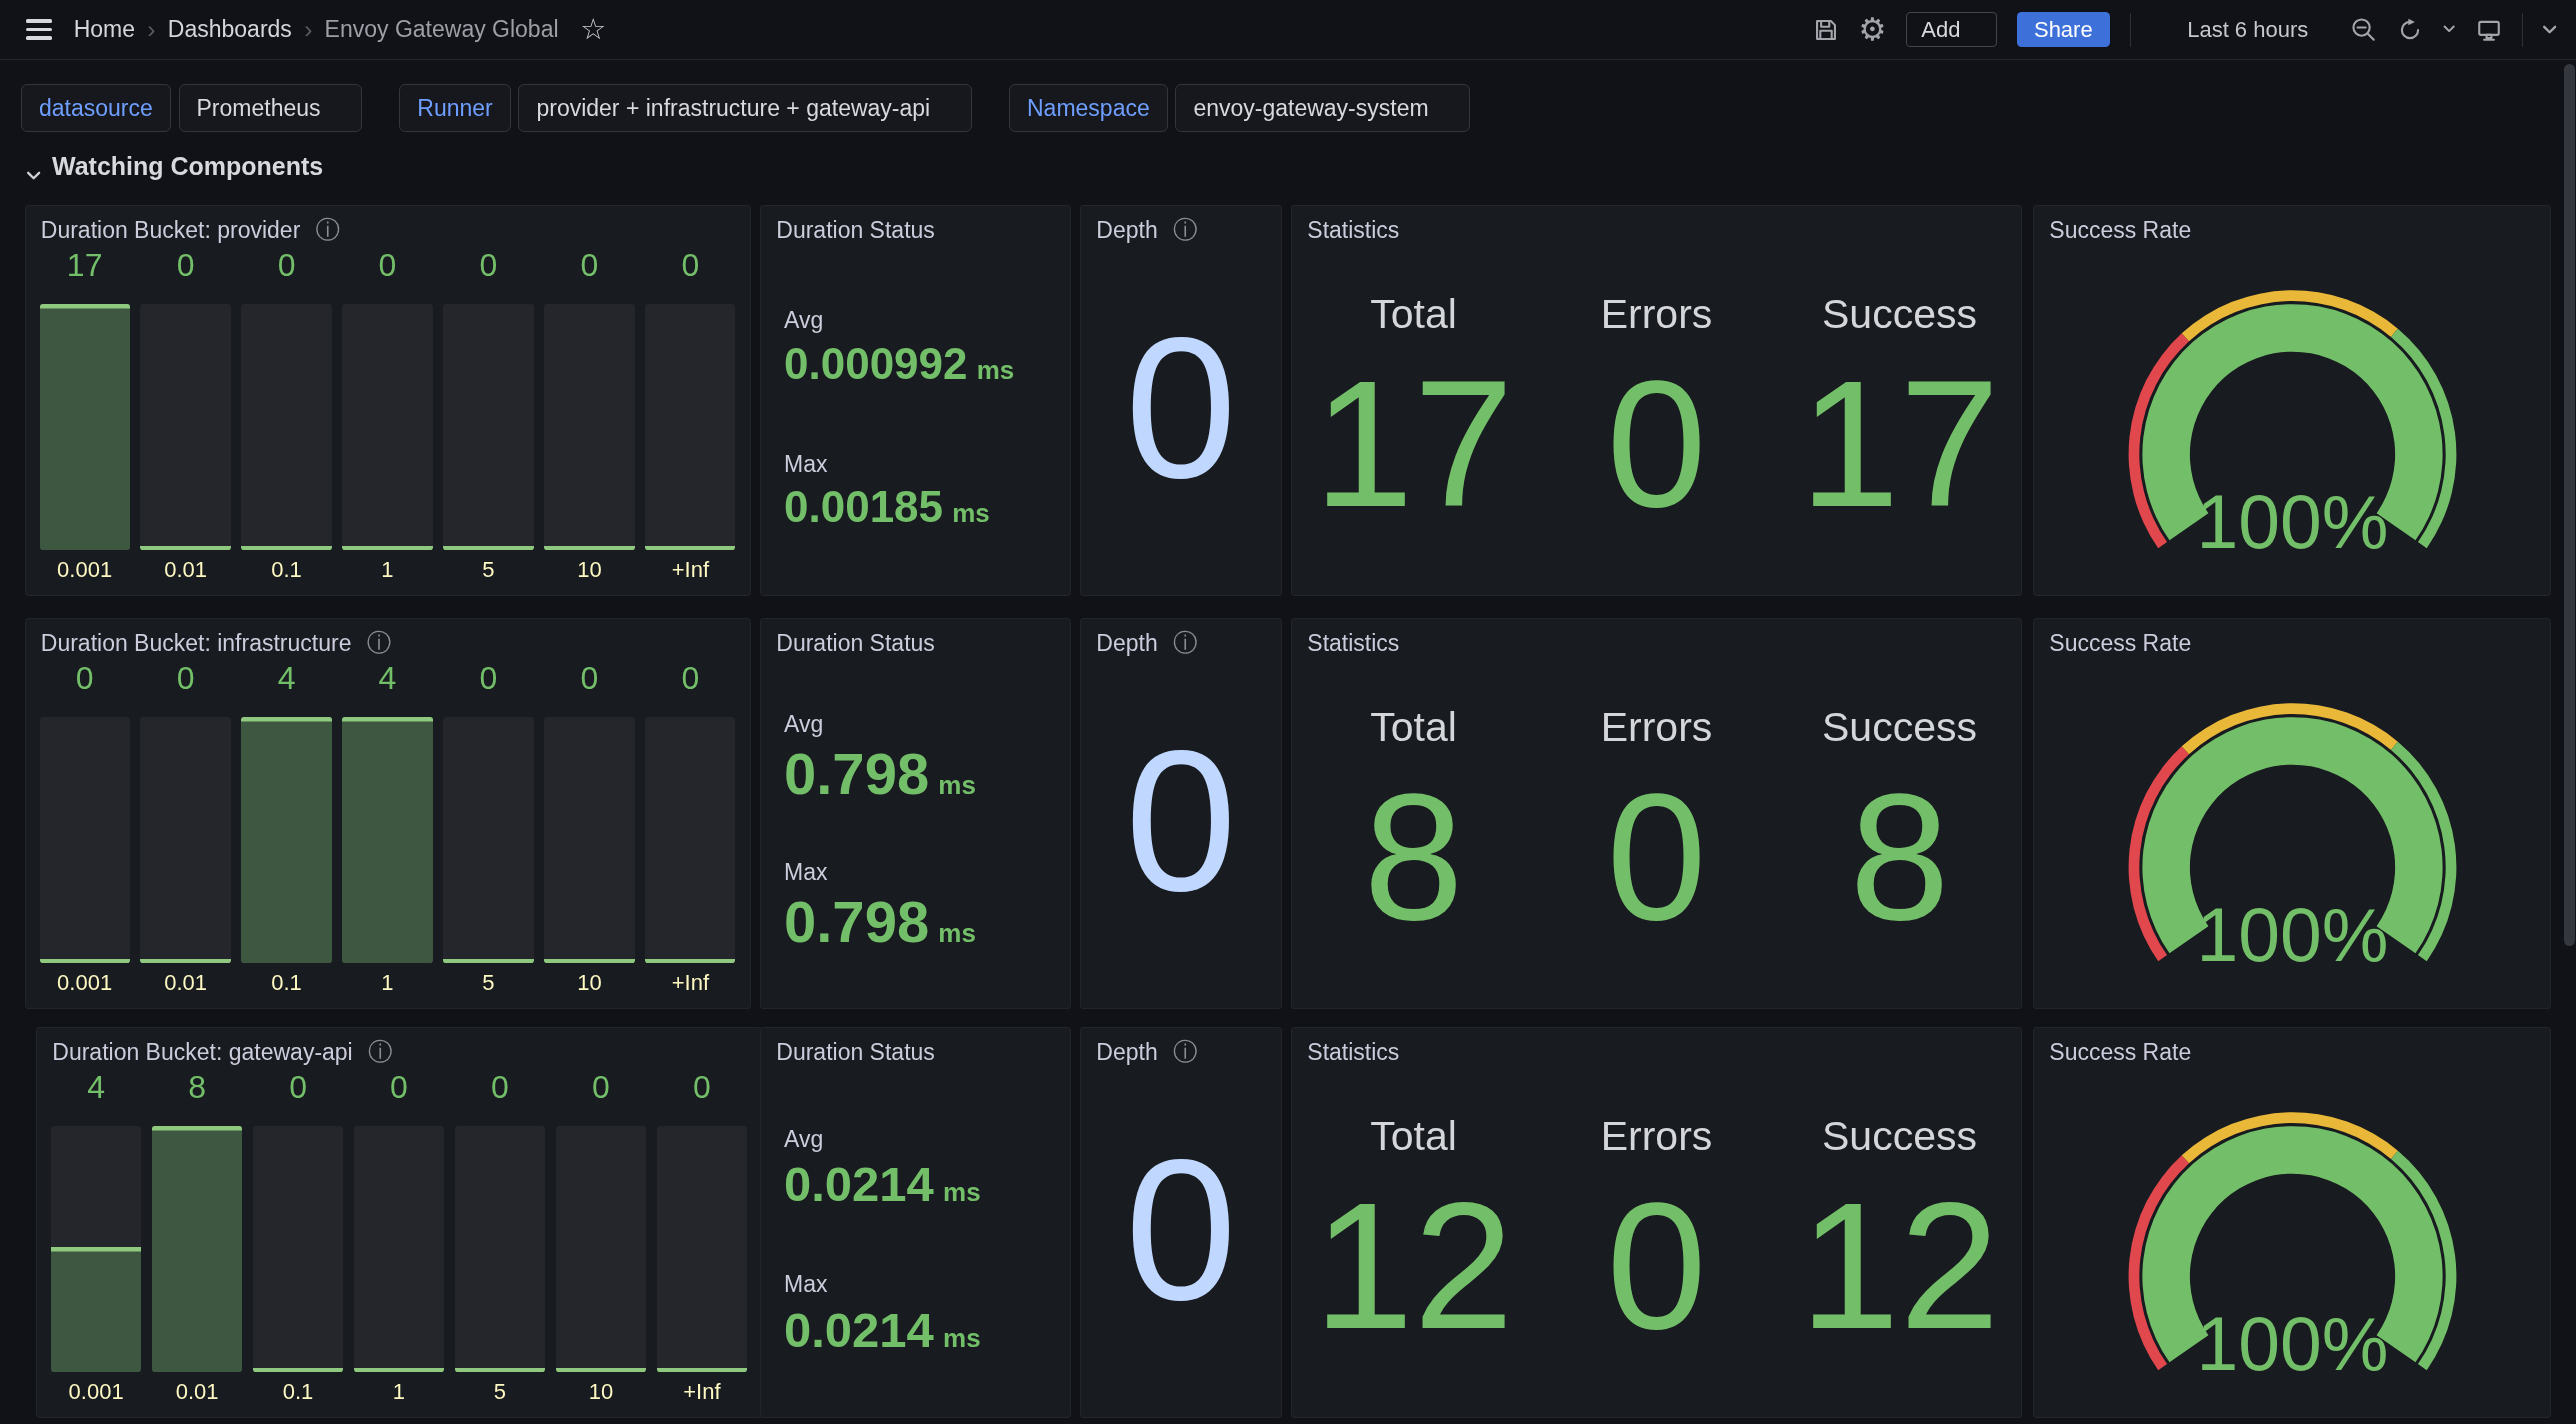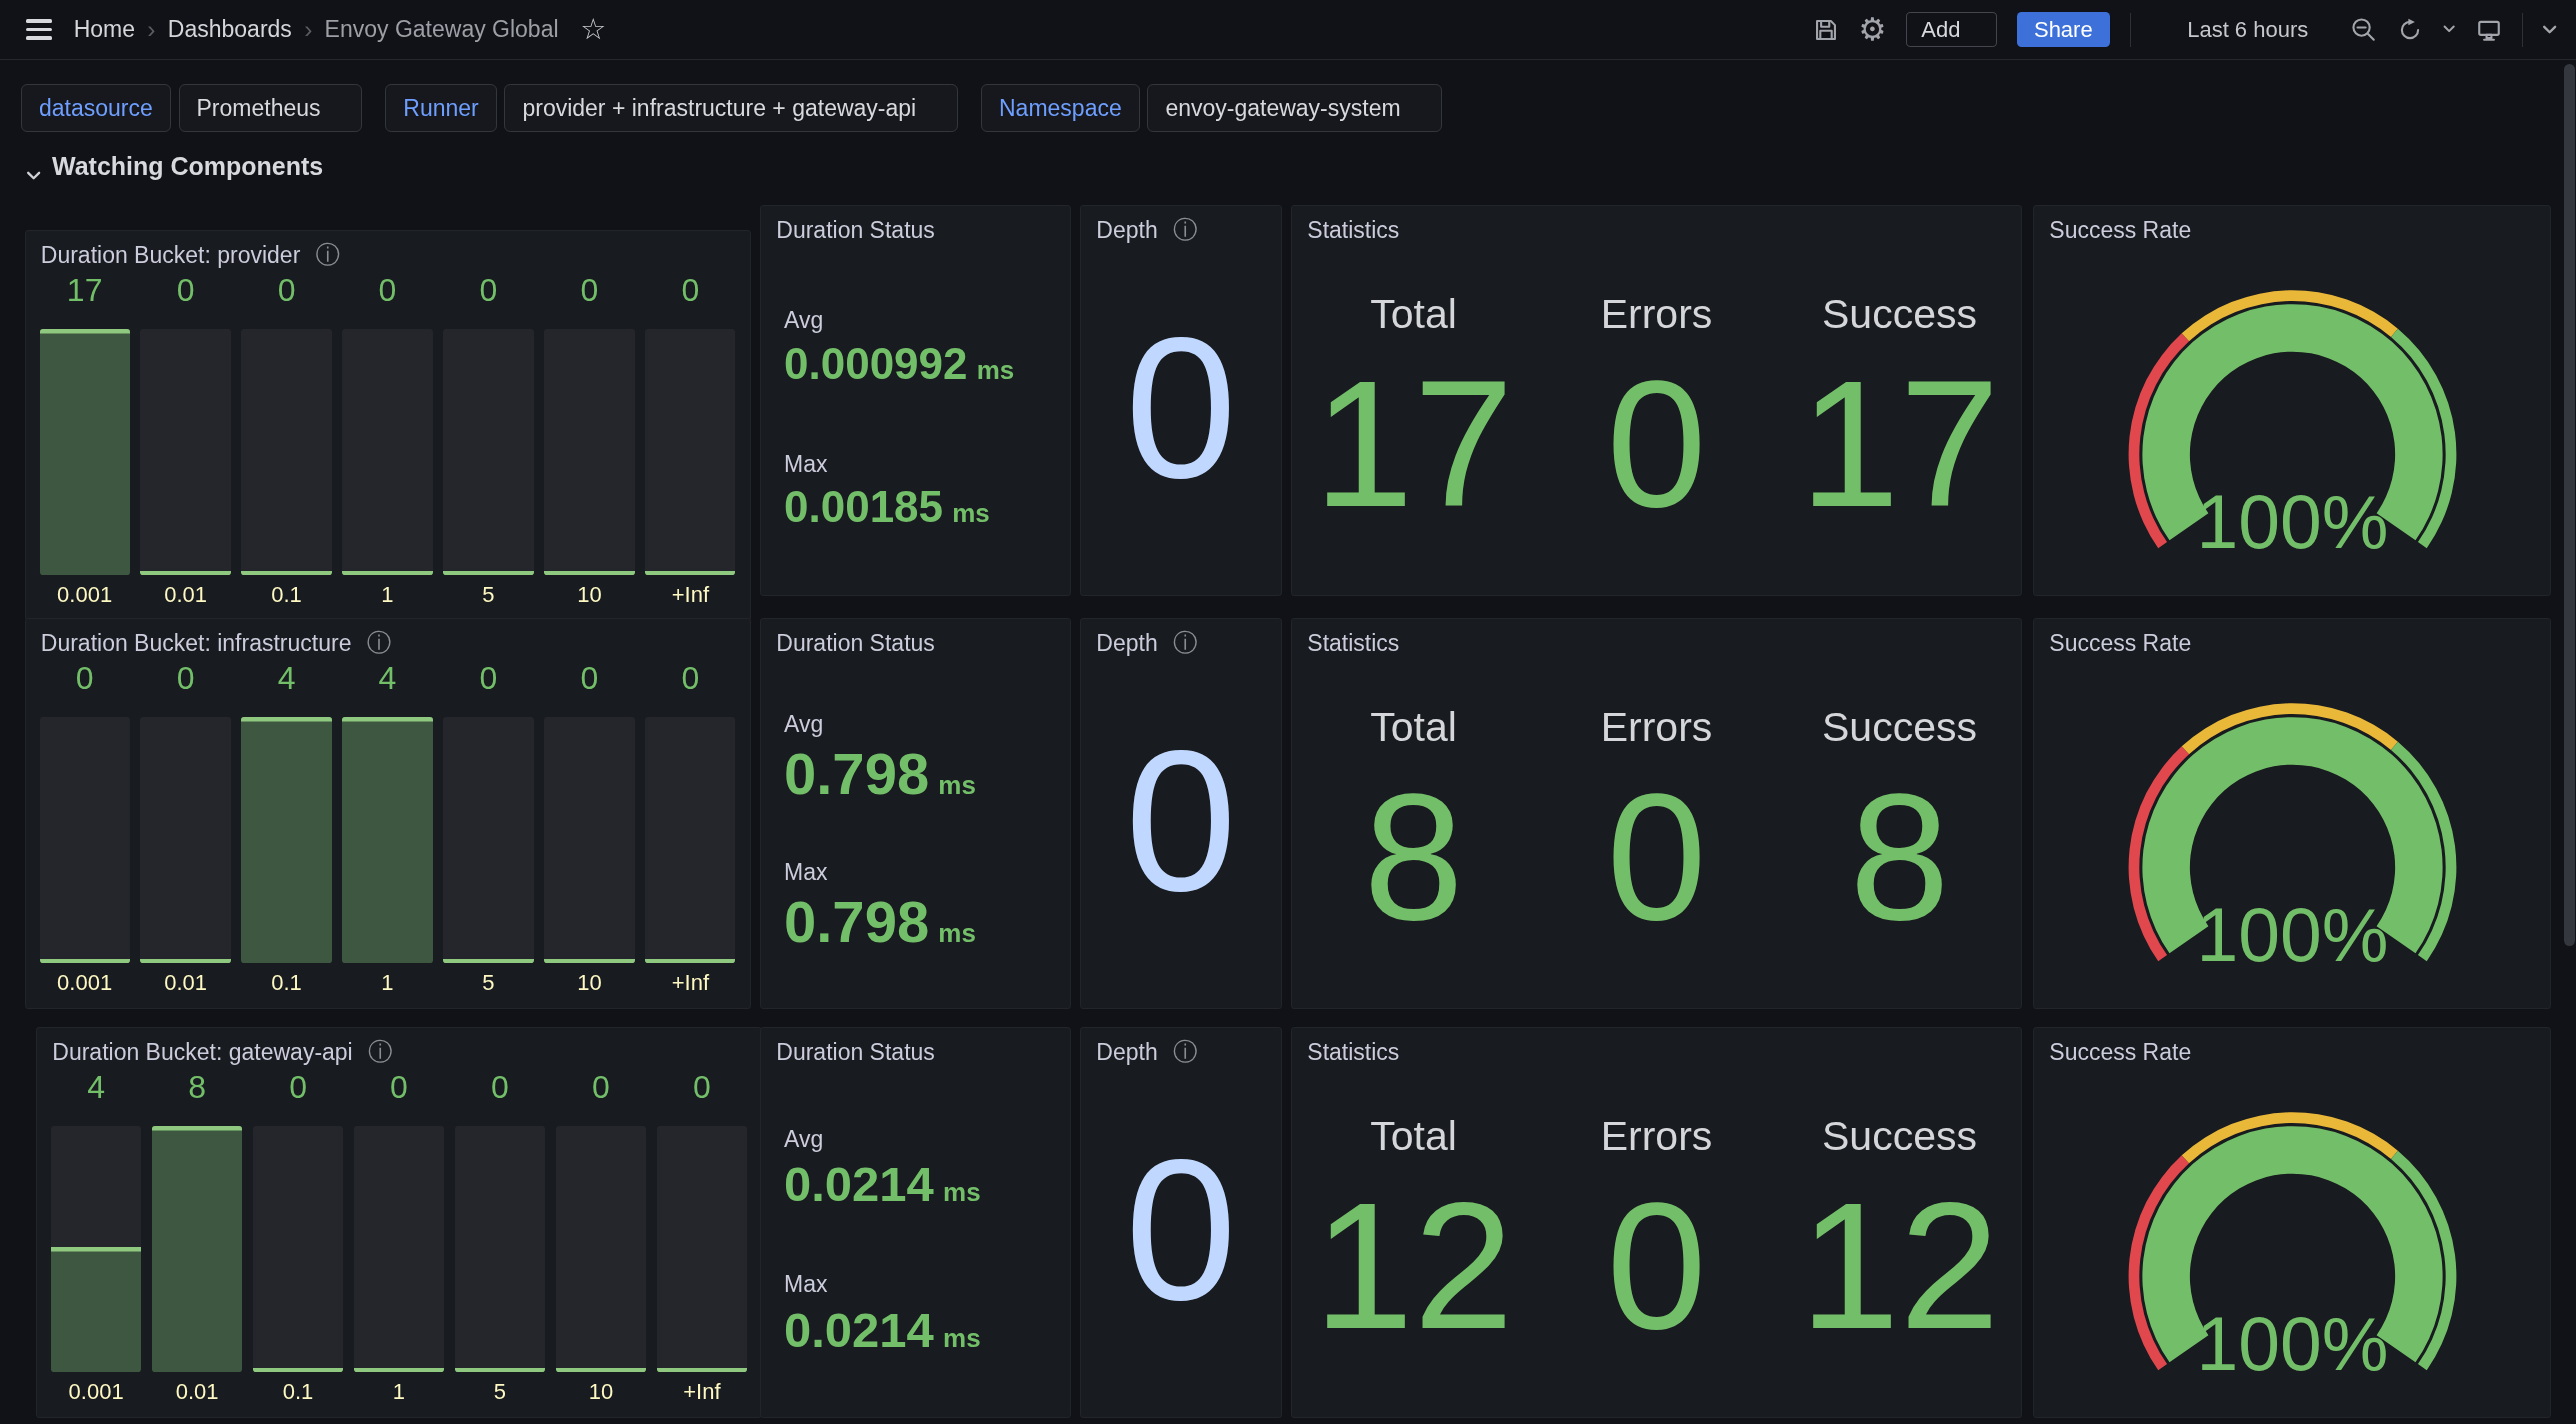--- a/index.html
+++ b/index.html
@@ -21,21 +21,21 @@
   .icon-btn { display:flex; align-items:center; justify-content:center; cursor:pointer; color:#a2a5ab; }
   .icon-btn svg { stroke:#a2a5ab; }
   .gear-glyph { font-family:"DejaVu Sans",sans-serif; font-size:31px; line-height:1; color:#a2a5ab; }
   .btn { height:35px; display:flex; align-items:center; gap:9.2px; border-radius:4.6px; font-size:22px; cursor:pointer; }
   .btn-outline { border:0.8px solid rgba(204,204,220,0.28); padding:0 14px; color:#d8d9dd; }
   .btn-primary { background:#3d71d9; color:#ffffff; padding:0 17px; font-weight:500; }
   .v-div { width:0.8px; height:34px; background:rgba(204,204,220,0.16); }
   .time-btn { display:flex; gap:10.7px; color:#c7c8cd; font-size:22px; cursor:pointer; }
 
   
-  .filters { position:absolute; top:84px; left:21px; display:flex; align-items:center; gap:23px; }
+  .filters { position:absolute; top:84px; left:21px; display:flex; align-items:center; gap:37px; }
   .filter-group { display:flex; align-items:center; gap:7.7px; }
   .fbox { height:48px; display:flex; align-items:center; background:#16181d; border:0.8px solid #33363b; border-radius:6.1px; padding:0 17px; font-size:23px; cursor:pointer; }
   .fbox.flabel { color:#6e9fff; }
   .fbox.fvalue { color:#d8d9dd; gap:12.3px; }
 
   
   .section-head { position:absolute; top:152px; left:26px; display:flex; align-items:flex-end; gap:10.7px; cursor:pointer; }
   .section-head .title { font-size:25px; font-weight:600; color:#d8d9dd; }
 
   
@@ -195,21 +195,21 @@
   </div>
 </div>
 
 <div class="section-head">
   <svg class="stroke-ic" width="15.3" height="10" viewBox="0 0 16 11">
       <polyline points="2,2 8,8 14,2" stroke="#d0d1d5"></polyline>
     </svg>
   <span class="title">Watching Components</span>
 </div>
 
-<div class="panel" style="left:24.5px;top:205px;width:726px;height:391px;margin-top:25px;">
+<div class="panel" style="left:24.5px;top:205px;width:726px;height:391px;">
   <div class="panel-title">
     <span class="t">Duration Bucket: provider</span>
     <span class="info-glyph">ⓘ</span>
   </div>
   <div class="panel-body">
       <div class="bars">
         <div class="bar-col">
           <div class="bar-val">17</div>
           <div class="bar-track">
             <div class="bar-fill" style="height:calc((100% - 4.6px) * 1 + 4.6px)"></div>

